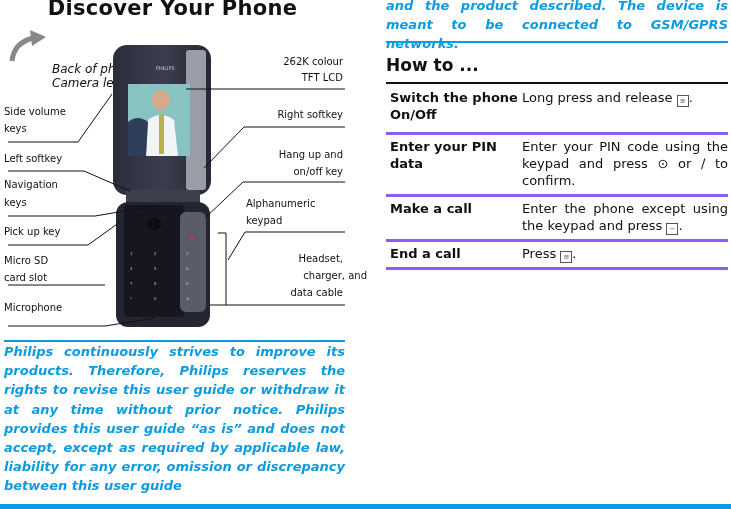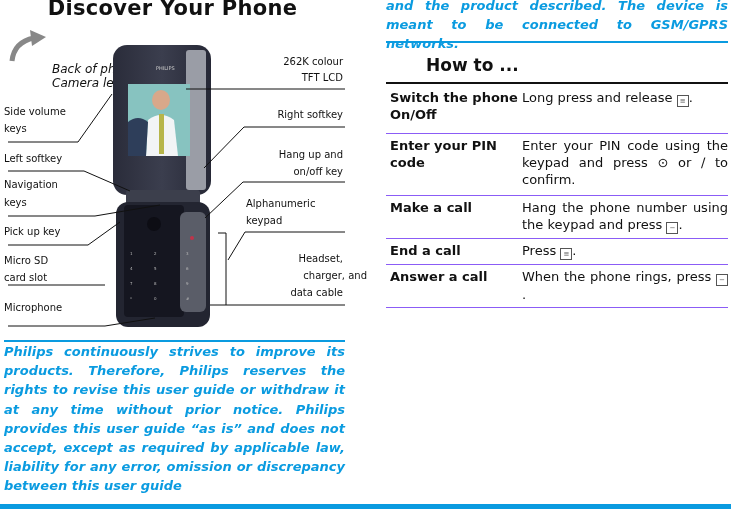--- a/index.html
+++ b/index.html
@@ -4,23 +4,23 @@
 <style>
   html,body{margin:0;padding:0;background:#fff;}
   body{width:731px;height:509px;position:relative;overflow:hidden;font-family:"DejaVu Sans",sans-serif;color:#111;}
   .abs{position:absolute;}
   .title{left:0;width:345px;top:-4px;text-align:center;font-weight:bold;font-size:21px;letter-spacing:0.3px;}
   .lbl{font-size:10px;line-height:17px;color:#111;white-space:nowrap;}
   .lbl.r{text-align:right;}
   .lbl.it{font-style:italic;font-size:12px;line-height:15px;margin-left:48px;}
   .blue{color:#0a9be0;font-weight:bold;font-style:italic;font-size:13px;line-height:19.2px;text-align:justify;}
   .bluebar{background:#0a9be0;}
-  .howto{left:386px;top:55px;font-weight:bold;font-size:17px;margin-left:40px;}
+  .howto{left:386px;top:55px;font-weight:bold;font-size:17px;}
   table.ht{position:absolute;left:386px;top:86px;width:342px;border-collapse:collapse;font-size:13px;}
-  table.ht td{vertical-align:top;padding:3px 0 4px 0;border-bottom:1px solid #8b5cf6;line-height:17px;}
+  table.ht td{vertical-align:top;padding:3px 0 4px 0;border-bottom:3px solid #8b5cf6;line-height:17px;}
   table.ht td.k{font-weight:bold;width:132px;padding-left:4px;}
   table.ht td.v{padding-left:0;text-align:justify;}
   .key{display:inline-block;width:10px;height:10px;border:1px solid #555;font-size:7px;line-height:10px;text-align:center;vertical-align:-1px;color:#555;}
 </style>
 </head>
 <body>
 
 <div class="abs title">Discover Your Phone</div>
 
 <svg class="abs" style="left:8px;top:28px" width="40" height="35">
@@ -115,31 +115,27 @@
 <div class="abs howto">How to ...</div>
 <div class="abs" style="left:386px;top:82px;width:342px;height:2px;background:#111"></div>
 
 <table class="ht">
   <tbody>
       <tr style="height:47px">
     <td class="k">Switch the phone On/Off</td>
     <td class="v"><span>Long press and release</span> <span class="key">≡</span>.</td>
   </tr>
   <tr style="height:62px">
-    <td class="k">Enter your PIN code</td>
+    <td class="k">Enter your PIN data</td>
     <td class="v">Enter your PIN code using the keypad and press ⊙ or ∕ to confirm.</td>
   </tr>
   <tr>
     <td class="k">Make a call</td>
-    <td class="v"><span>Hang the phone number using the keypad and press</span> <span class="key">−</span>.</td>
+    <td class="v"><span>Enter the phone except using the keypad and press</span> <span class="key">−</span>.</td>
   </tr>
   <tr>
     <td class="k">End a call</td>
     <td class="v"><span>Press</span> <span class="key">≡</span>.</td>
-  </tr>
-  <tr>
-    <td class="k">Answer a call</td>
-    <td class="v"><span>When the phone rings, press</span> <span class="key">−</span>.</td>
   </tr>
 </tbody>
   </table>
 
 <div class="abs bluebar" style="left:0;top:504px;width:731px;height:5px"></div>
 
 </body></html>

